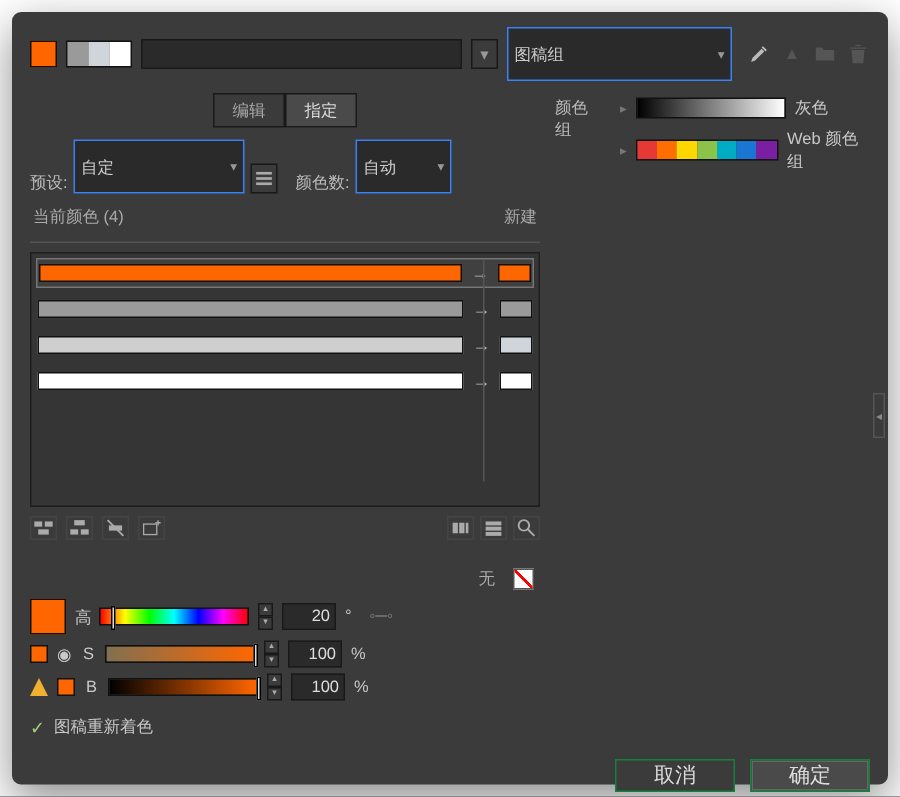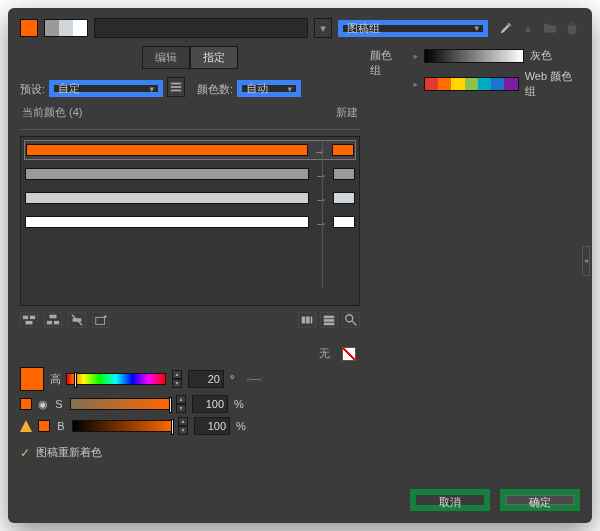--- a/index.html
+++ b/index.html
@@ -21,21 +21,21 @@
   .toprow .right-icons .icon-btn { border:none; background:transparent; width:16px; height:18px; color:#666;}
   .icon-svg { width:14px; height:14px; }
   .main { flex:1; display:flex; gap:10px; min-height:0;}
   .leftpanel { flex: 0 0 340px; display:flex; flex-direction:column; gap:6px;}
   .rightpanel { flex:1; display:flex; flex-direction:row; gap:6px; position:relative;}
   .tabs { display:flex; gap:0; justify-content:center; margin-bottom:2px;}
   .tabs .tab { padding:3px 12px; background:#3b3b3b; border:1px solid #191919; cursor:pointer; color:#aaa;}
   .tabs .tab.active { background:#4a4a4a; color:#ddd; }
   .row { display:flex; align-items:flex-end; gap:4px; }
   .row label { color:#bbb; font-size:11px; }
-  .select { background:#2a2a2a; border:5px solid #3b82f6; height:17px; display:flex; align-items:center; padding:0 4px; color:#ccc; cursor:pointer;}
+  .select { background:#2a2a2a; border:1px solid #3b82f6; height:36px; display:flex; align-items:center; padding:0 4px; color:#ccc; cursor:pointer;}
   .select .tri { margin-left:auto; font-size:9px; color:#999;}
   .preset-row .select { width: 114px; }
   .preset-row .menu-icon { width:18px;height:20px; display:flex; align-items:center; justify-content:center; color:#999;}
   .preset-row .colnum-select { width: 64px; }
   .list-header { display:flex; justify-content:space-between; padding: 2px 2px; color:#aaa;gap:40px;}
   .underline { height:1px; background:#555; margin-top:1px;}
   .color-list { background:#353535; border:1px solid #1e1e1e; height: 170px; padding:4px; display:flex; flex-direction:column; gap:6px; position:relative;}
   .color-row { display:flex; align-items:center; gap:4px; height:18px;}
   .bar { flex:1; height:12px; border:1px solid #111;}
   .arrow-mini { width:16px; color:#bbb; text-align:center; font-size:12px;}
@@ -63,21 +63,21 @@
   .none-label { text-align:right; color:#aaa; padding-right:4px;}
   .rightpanel .panel-label { color:#bbb; padding:2px 0 4px 0;}
   .group-list { display:flex; flex-direction:column; gap:6px; margin-top:2px;}
   .group-row { display:flex; align-items:center; gap:6px; cursor:pointer;}
   .tri-play { color:#777; font-size:9px;}
   .gray-strip { width:100px; height:14px; background: linear-gradient(to right, #000, #fff); border:1px solid #111;}
   .web-strip { width:100px; height:14px; display:flex; border:1px solid #111;}
   .web-strip div{ flex:1;}
   .collapse-handle { position:absolute; right:-10px; top:50%; transform:translateY(-50%); width:8px; height:30px; background:#3b3b3b; border:1px solid #555; display:flex; align-items:center; justify-content:center; font-size:8px; color:#888; cursor:pointer;}
   .footer { display:flex; gap:10px; justify-content:flex-end; padding-top:6px;}
-  .btn { width:80px; height:22px; background:#3b3b3b; border:6px solid #15803d; color:#ddd; font-size:11px; cursor:pointer;}
+  .btn { width:80px; height:22px; background:#3b3b3b; border:1px solid #15803d; color:#ddd; font-size:14px; cursor:pointer;}
   .btn.primary { background:#4a4a4a; box-shadow: inset 0 0 0 1px #666;}
   .warn-icon { width:12px; height:12px; background:#f0b030; clip-path: polygon(50% 0, 0 100%, 100% 100%);}
   .eyedrop-svg { fill:#bbb;}
   .right-gap-label { flex:1; text-align:right; padding-right:8px; color:#aaa;}
   .link-icons { display:flex; gap:4px; align-items:center; color:#888;}
 </style>
 </head>
 <body>
 
 <div class="window">

